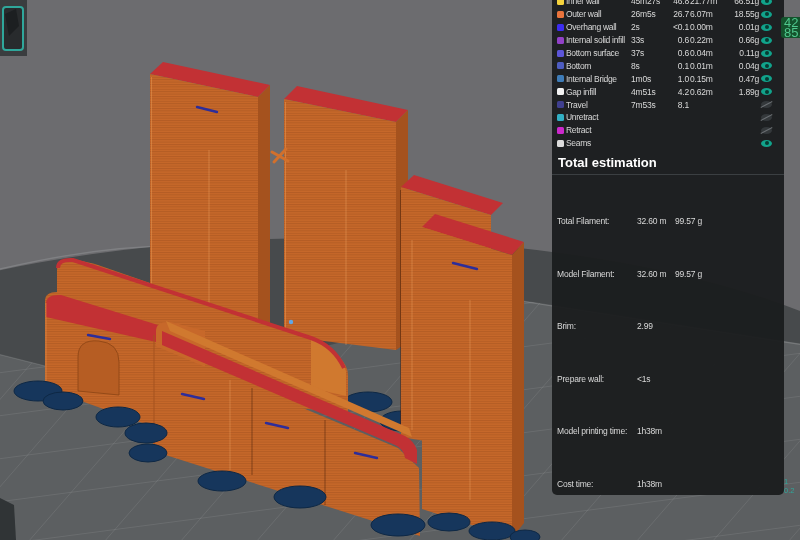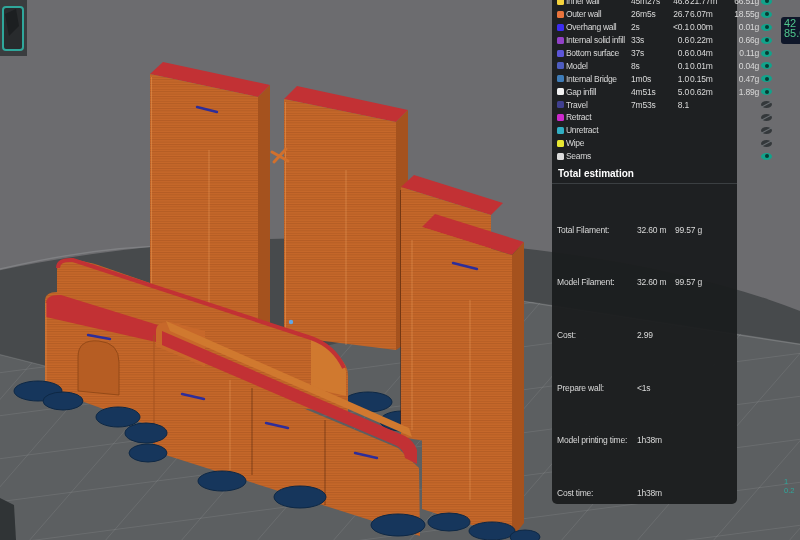--- a/index.html
+++ b/index.html
@@ -17,44 +17,44 @@
   svg .f-dash{stroke:var(--dash);stroke-width:2.4;stroke-linecap:round;}
   svg .seam{stroke:rgba(255,190,120,.32);stroke-width:1;}
   svg .edge{stroke:rgba(230,150,80,.55);stroke-width:1;}
   svg .darkline{stroke:rgba(70,30,8,.5);stroke-width:1;}
   #gridlines line{stroke:rgba(255,255,255,.085);stroke-width:1;}
   
   .plates{position:absolute;left:0;top:0;width:27px;height:56px;background:#3A3D3F;}
   .thumb{position:absolute;left:2px;top:6px;width:18px;height:41px;border:2px solid #2FA79B;
          border-radius:4px;background:#282B2D;overflow:hidden;}
   
-  .stats{position:absolute;left:552px;top:0;width:185px;background:var(--panelbg);
+  .stats{position:absolute;left:552px;top:0;width:232px;background:var(--panelbg);
          border-radius:0 0 5px 5px;padding:0 5px 5px 5px;box-sizing:border-box;
          font-size:8.5px;color:#D9D9D9;}
   .lrows{margin-top:-5px;}
   .lrow{display:grid;grid-template-columns:8px 64px 36px 21px 33px 35px 13px;gap:1px;
         align-items:center;height:12.9px;}
   .chip{width:7px;height:7px;border-radius:1.5px;}
   .lbl{white-space:nowrap;letter-spacing:-0.3px;font-size:8.5px;}
   .num{font-size:8.5px;letter-spacing:-0.2px;white-space:nowrap;}
   .p,.g{text-align:right;}
   .eye{width:11px;height:7px;border-radius:50%;position:relative;justify-self:center;cursor:pointer;}
   .eye-on{background:var(--teal);}
   .eye-on::after{content:'';position:absolute;left:3.5px;top:1.5px;width:4px;height:4px;
                  border-radius:50%;background:#073B33;}
   .eye-off{background:#34383B;}
   .eye-off::after{content:'';position:absolute;left:-1px;top:3px;width:13px;height:1px;
                   background:#6A6E72;transform:rotate(-28deg);}
-  .sec-h{font-weight:bold;color:#FFFFFF;font-size:10px;padding:5px 0 4px 1px;}
+  .sec-h{font-weight:bold;color:#FFFFFF;font-size:13px;padding:5px 0 4px 1px;}
   .divider{border-top:1px solid #3B3F42;margin:0 -5px 2px -5px;}
   .trow{display:grid;grid-template-columns:80px 38px auto;align-items:center;height:12.6px;margin-top:40px;}
   .trow span{white-space:nowrap;letter-spacing:-0.2px;}
   
-  .speedtip{position:absolute;left:781px;top:17px;width:19px;height:27px;background:#0f172a;
-            border-radius:3px 0 0 3px;font-size:11px;line-height:10px;color:#4FC78D;
+  .speedtip{position:absolute;left:781px;top:17px;width:19px;height:21px;background:#14532d;
+            border-radius:3px 0 0 3px;font-size:13px;line-height:10px;color:#4FC78D;
             padding:1px 0 0 3px;box-sizing:border-box;overflow:hidden;}
   .hint{position:absolute;left:784px;top:477px;font-size:7.5px;line-height:9px;color:#2FA79B;}
 </style>
 </head>
 <body>
 
 <div class="stage">
 
   <svg class="scene" width="800" height="540" viewBox="0 0 800 540">
     <defs>
@@ -253,21 +253,21 @@
     <span class="lbl">Bottom surface</span>
     <span class="num t">37s</span>
     <span class="num p">0.6</span>
     <span class="num m">0.04m</span>
     <span class="num g">0.11g</span>
     <span class="eye eye-on"></span>
   </div>
 
   <div class="lrow">
     <span class="chip" style="background: rgb(77, 92, 192);"></span>
-    <span class="lbl">Model</span>
+    <span class="lbl">Bottom</span>
     <span class="num t">8s</span>
     <span class="num p">0.1</span>
     <span class="num m">0.01m</span>
     <span class="num g">0.04g</span>
     <span class="eye eye-on"></span>
   </div>
 
   <div class="lrow">
     <span class="chip" style="background: rgb(62, 124, 184);"></span>
     <span class="lbl">Internal Bridge</span>
@@ -275,66 +275,57 @@
     <span class="num p">1.0</span>
     <span class="num m">0.15m</span>
     <span class="num g">0.47g</span>
     <span class="eye eye-on"></span>
   </div>
 
   <div class="lrow">
     <span class="chip" style="background: rgb(242, 242, 242);"></span>
     <span class="lbl">Gap infill</span>
     <span class="num t">4m51s</span>
-    <span class="num p">5.0</span>
+    <span class="num p">4.2</span>
     <span class="num m">0.62m</span>
     <span class="num g">1.89g</span>
     <span class="eye eye-on"></span>
   </div>
 
 
   <div class="lrow">
     <span class="chip" style="background: rgb(63, 63, 143);"></span>
     <span class="lbl">Travel</span>
     <span class="num t">7m53s</span>
     <span class="num p">8.1</span>
     <span class="num m"></span>
     <span class="num g"></span>
     <span class="eye eye-off"></span>
   </div>
 
   <div class="lrow">
+    <span class="chip" style="background: rgb(49, 175, 196);"></span>
+    <span class="lbl">Unretract</span>
+    <span class="num t"></span>
+    <span class="num p"></span>
+    <span class="num m"></span>
+    <span class="num g"></span>
+    <span class="eye eye-off"></span>
+  </div>
+
+  <div class="lrow">
     <span class="chip" style="background: rgb(204, 41, 204);"></span>
     <span class="lbl">Retract</span>
     <span class="num t"></span>
     <span class="num p"></span>
     <span class="num m"></span>
     <span class="num g"></span>
     <span class="eye eye-off"></span>
   </div>
 
-  <div class="lrow">
-    <span class="chip" style="background: rgb(49, 175, 196);"></span>
-    <span class="lbl">Unretract</span>
-    <span class="num t"></span>
-    <span class="num p"></span>
-    <span class="num m"></span>
-    <span class="num g"></span>
-    <span class="eye eye-off"></span>
-  </div>
-
-  <div class="lrow">
-    <span class="chip" style="background: rgb(232, 232, 50);"></span>
-    <span class="lbl">Wipe</span>
-    <span class="num t"></span>
-    <span class="num p"></span>
-    <span class="num m"></span>
-    <span class="num g"></span>
-    <span class="eye eye-off"></span>
-  </div>
 
   <div class="lrow">
     <span class="chip" style="background: rgb(220, 220, 220);"></span>
     <span class="lbl">Seams</span>
     <span class="num t"></span>
     <span class="num p"></span>
     <span class="num m"></span>
     <span class="num g"></span>
     <span class="eye eye-on"></span>
   </div>
@@ -349,21 +340,21 @@
     <span>99.57 g</span>
   </div>
 
   <div class="trow">
     <span>Model Filament:</span>
     <span>32.60 m</span>
     <span>99.57 g</span>
   </div>
 
   <div class="trow">
-    <span>Cost:</span>
+    <span>Brim:</span>
     <span>2.99</span>
     <span></span>
   </div>
 
   <div class="trow">
     <span>Prepare wall:</span>
     <span>&lt;1s</span>
     <span></span>
   </div>
 

